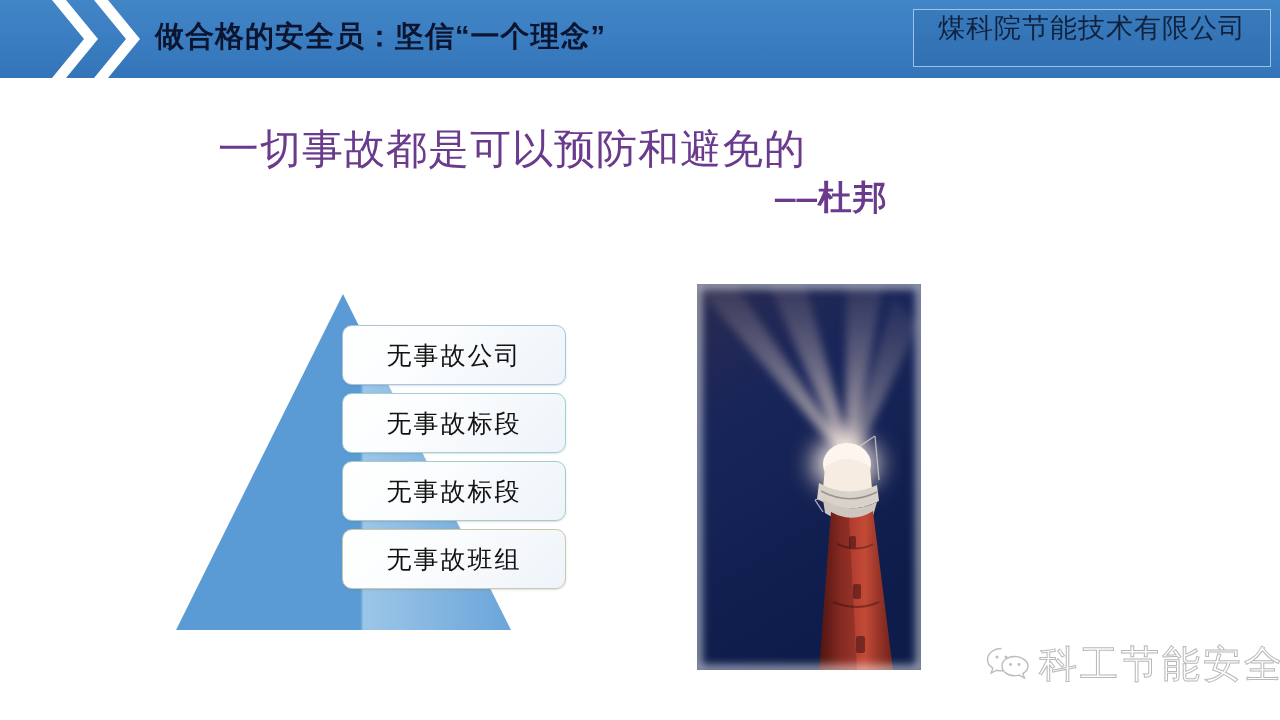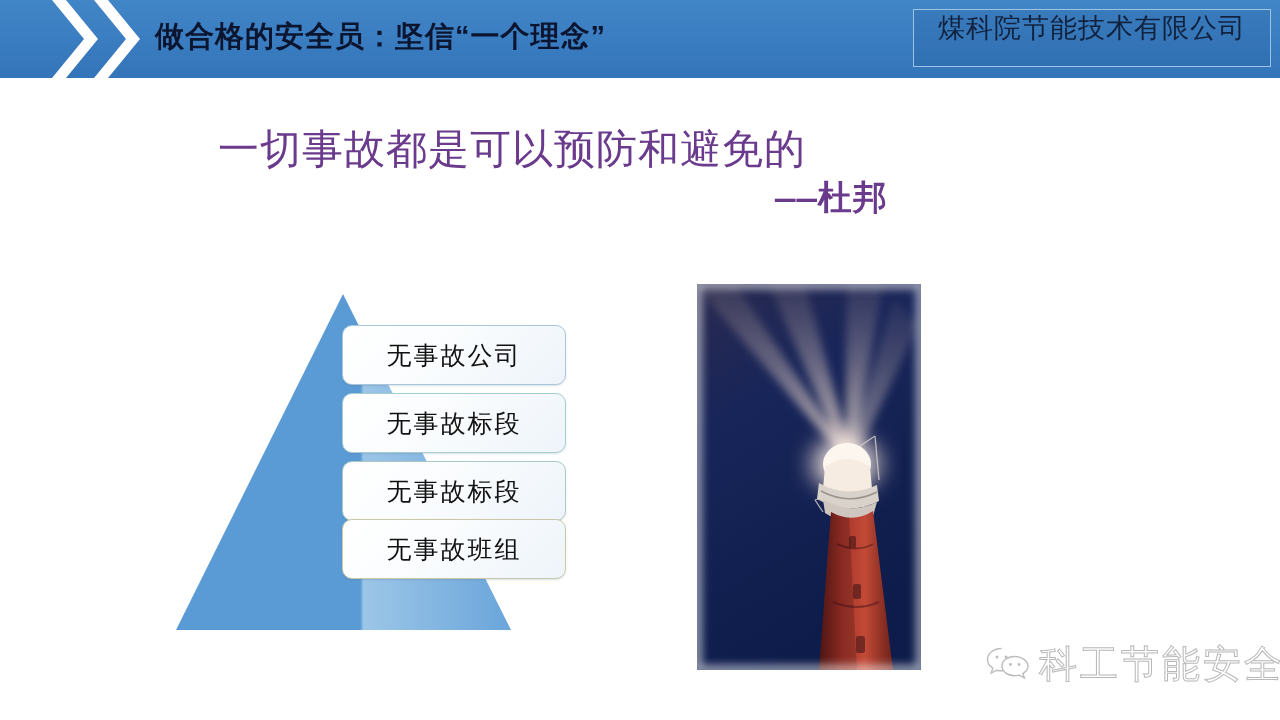--- a/index.html
+++ b/index.html
@@ -165,21 +165,21 @@
   }
   .tier-label {
     font-size: 25px;
     color: #111111;
     letter-spacing: 2px;
     white-space: nowrap;
   }
   .tier-0 { top: 37px;  border: 1px solid #a8c6da; }
   .tier-1 { top: 105px; border: 1px solid #a4cfd2; }
   .tier-2 { top: 173px; border: 1px solid #a8c9c4; text-align: center; }
-  .tier-3 { top: 231px; border: 1px solid #c9c8a9; }
+  .tier-3 { top: 241px; border: 1px solid #c9c8a9; }
 
   
   .photo {
     position: absolute;
     left: 697px;
     top: 284px;
     width: 224px;
     height: 386px;
     overflow: hidden;
     box-shadow: 0 0 7px 3px rgba(255,255,255,0.95);

